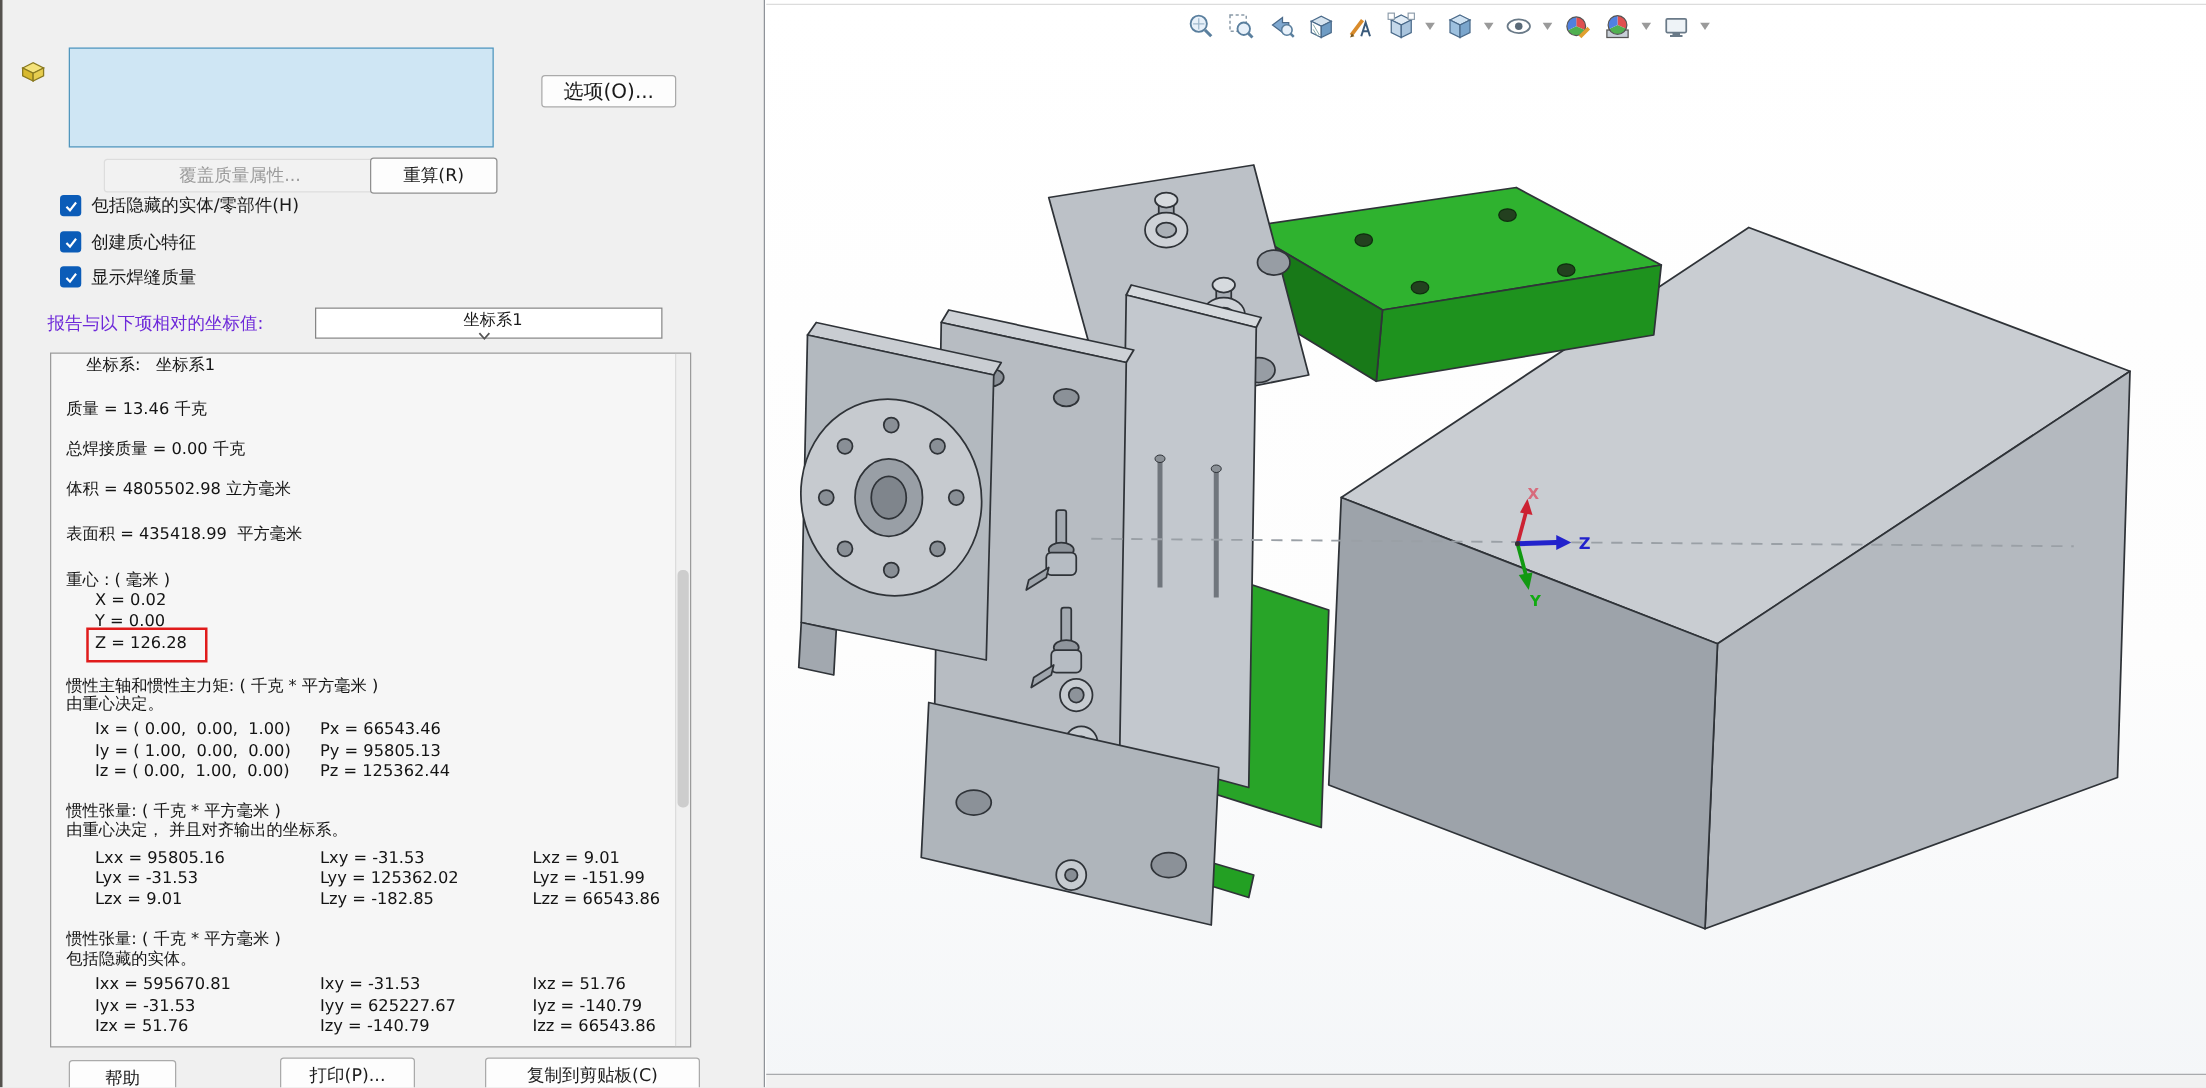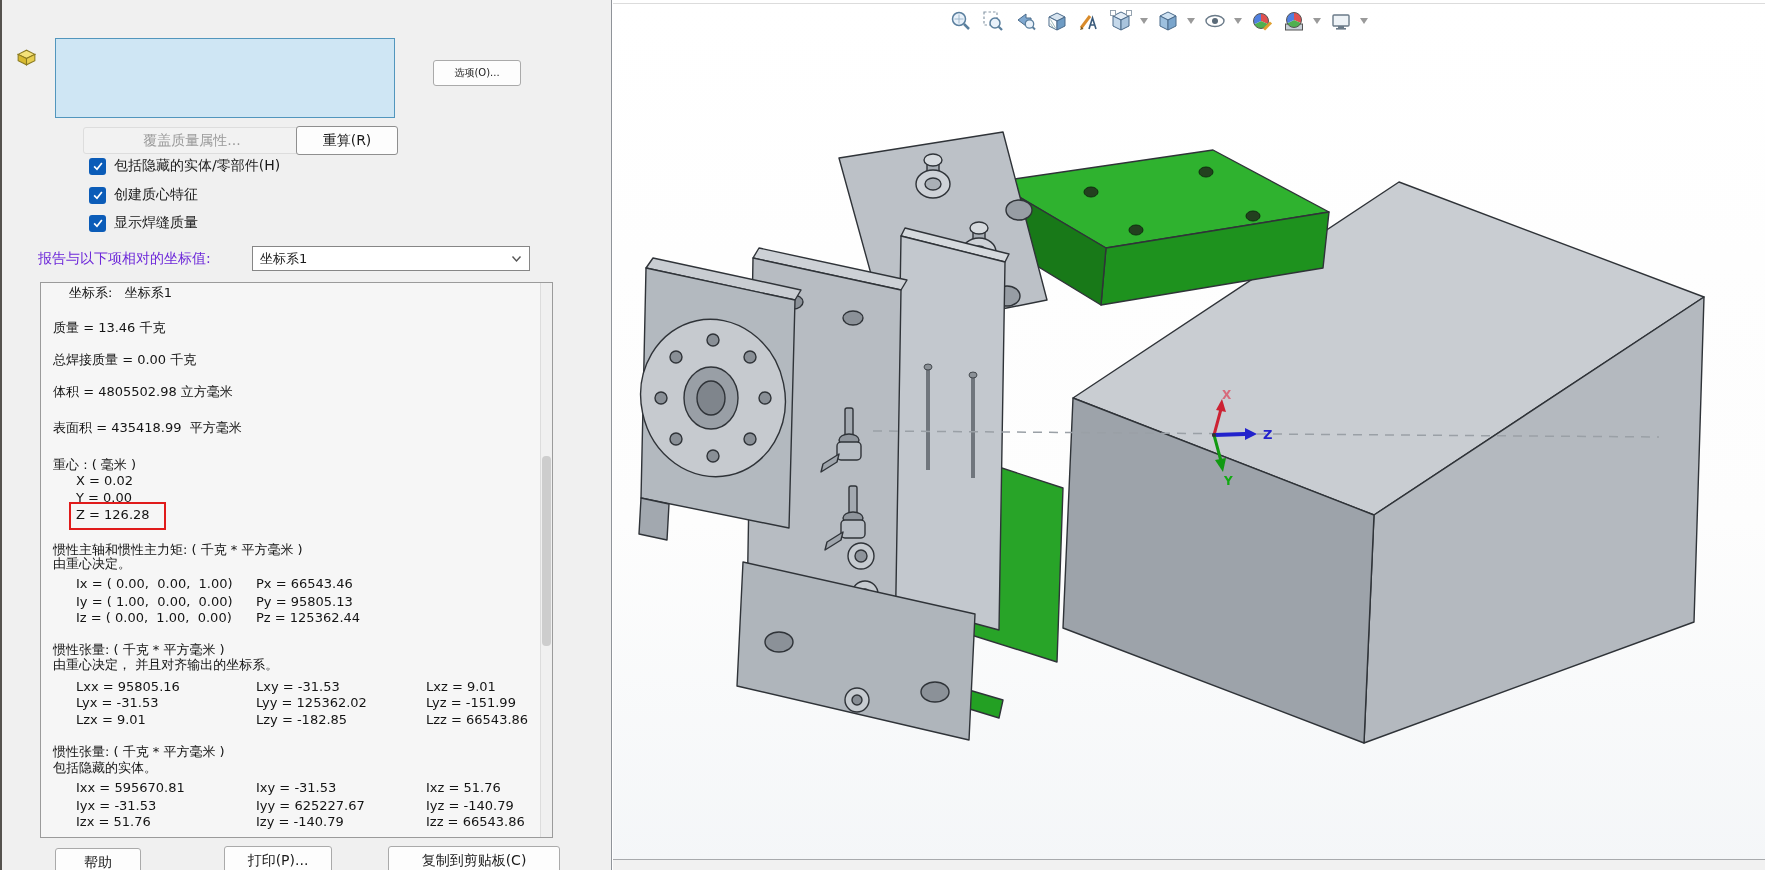--- a/index.html
+++ b/index.html
@@ -17,36 +17,36 @@
           font-size:14px;color:#333;cursor:default;}
   .winbtn.dis{color:#c9c9c9;}
 
   .selectbox{position:absolute;left:55px;top:38px;width:340px;height:80px;background:#cfe6f4;
              border:1px solid #5296bd;box-sizing:border-box;}
   .part-icon{position:absolute;left:15px;top:46px;}
 
   .btn{position:absolute;background:#fdfdfd;border:1px solid #aaaaaa;border-radius:3px;
        font-size:14px;color:#1a1a1a;text-align:center;box-sizing:border-box;
        display:flex;align-items:center;justify-content:center;}
-  .btn-options{left:433px;top:60px;width:88px;height:26px;font-size:10px;}
+  .btn-options{left:433px;top:60px;width:108px;height:26px;font-size:16px;}
   .btn-override{left:55px;top:127px;width:218px;height:27px;background:#f2f2f2;
                 border:1px solid #dddddd;color:#9b9b9b;margin-left:28px;}
   .btn-recalc{left:296px;top:126px;width:102px;height:29px;border:1px solid #8f8f8f;}
   .btn-help{left:55px;top:848px;width:86px;height:30px;}
   .btn-print{left:224px;top:846px;width:108px;height:30px;}
   .btn-copy{left:388px;top:846px;width:172px;height:30px;}
 
-  .cbrow{position:absolute;left:48px;height:20px;display:flex;align-items:center;gap:8px;margin-left:41px;}
+  .cbrow{position:absolute;left:48px;height:20px;display:flex;align-items:flex-start;gap:8px;}
   .cbbox{width:17px;height:17px;background:#0b5cb8;border-radius:3px;display:flex;
          align-items:center;justify-content:center;flex:0 0 auto;}
   .cblabel{font-size:14px;color:#1a1a1a;white-space:nowrap;}
 
   .combo-label{position:absolute;left:38px;top:250px;font-size:14px;color:#6d28d9;white-space:nowrap;}
   .combo{position:absolute;left:252px;top:246px;width:278px;height:25px;background:#ffffff;
-         border:1px solid #868686;box-sizing:border-box;display:flex;align-items:center;}
+         border:1px solid #868686;box-sizing:border-box;display:flex;align-items:center;flex-direction:column;}
   .combo-value{font-size:13px;color:#1a1a1a;padding-left:7px;flex:1;}
   .combo-chevron{padding-right:7px;display:flex;align-items:center;}
 
   .results{position:absolute;left:40px;top:282px;width:513px;height:556px;background:#f6f6f6;
            border:1px solid #9b9b9b;box-sizing:border-box;overflow:hidden;}
   .ln{position:absolute;left:12px;font-size:13px;color:#141414;white-space:pre;line-height:16px;}
   .ind{left:35px;}
   .c2{left:215px;}
   .c3{left:385px;}
   .redbox{position:absolute;left:28px;top:219px;width:97px;height:28px;border:2px solid #e01b1b;box-sizing:border-box;}

